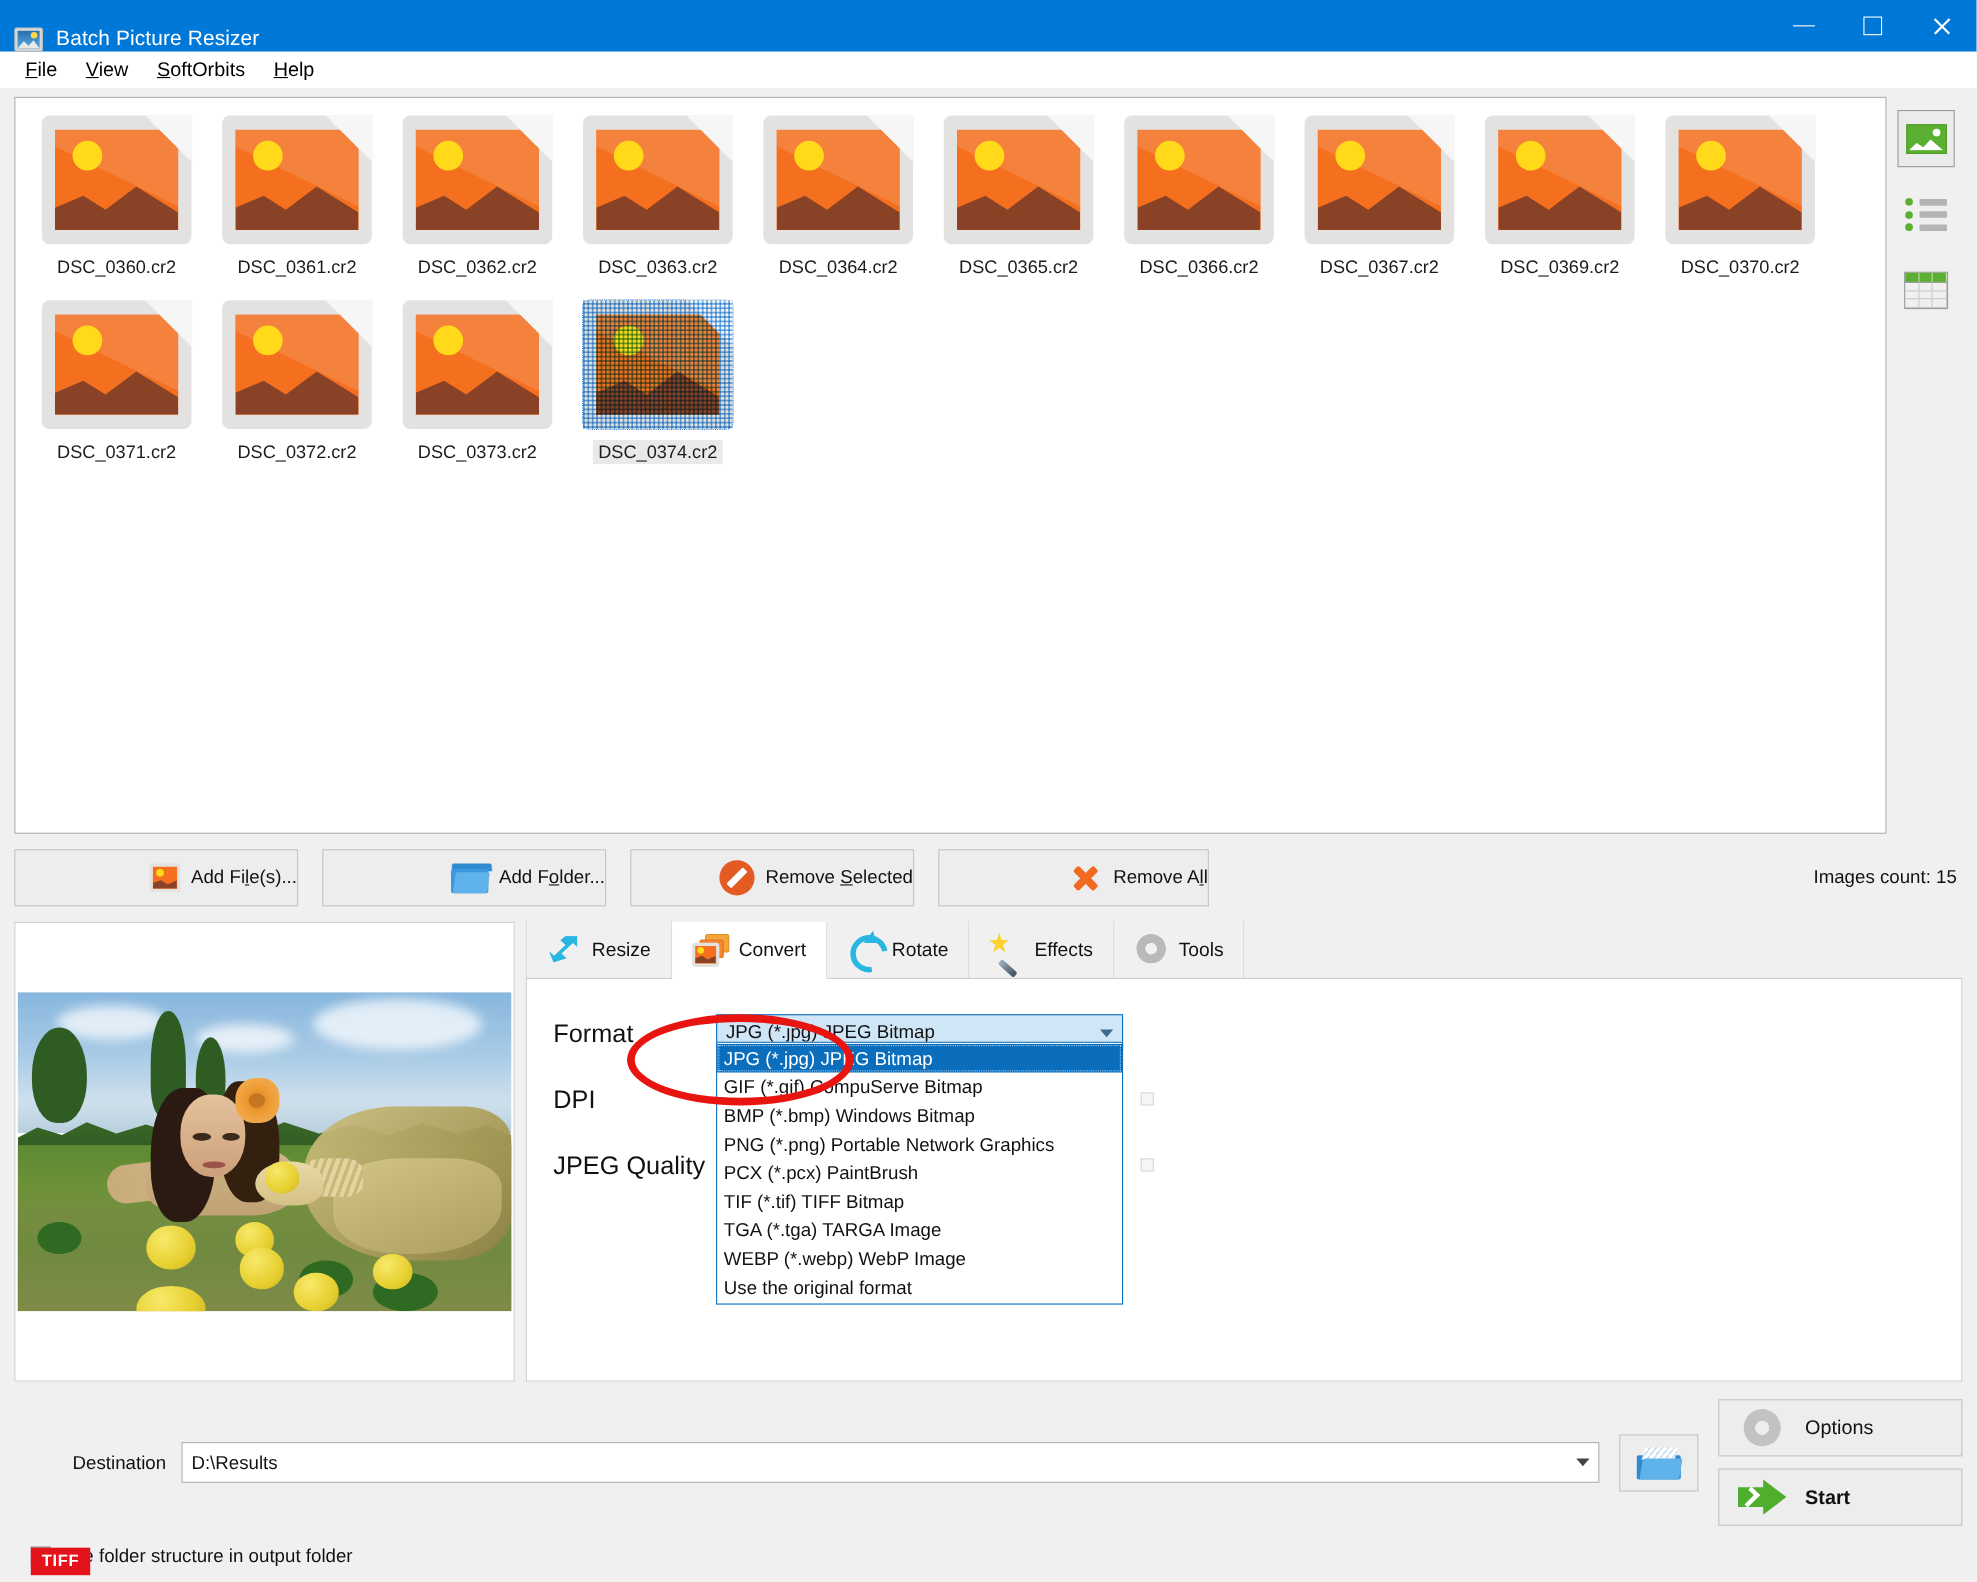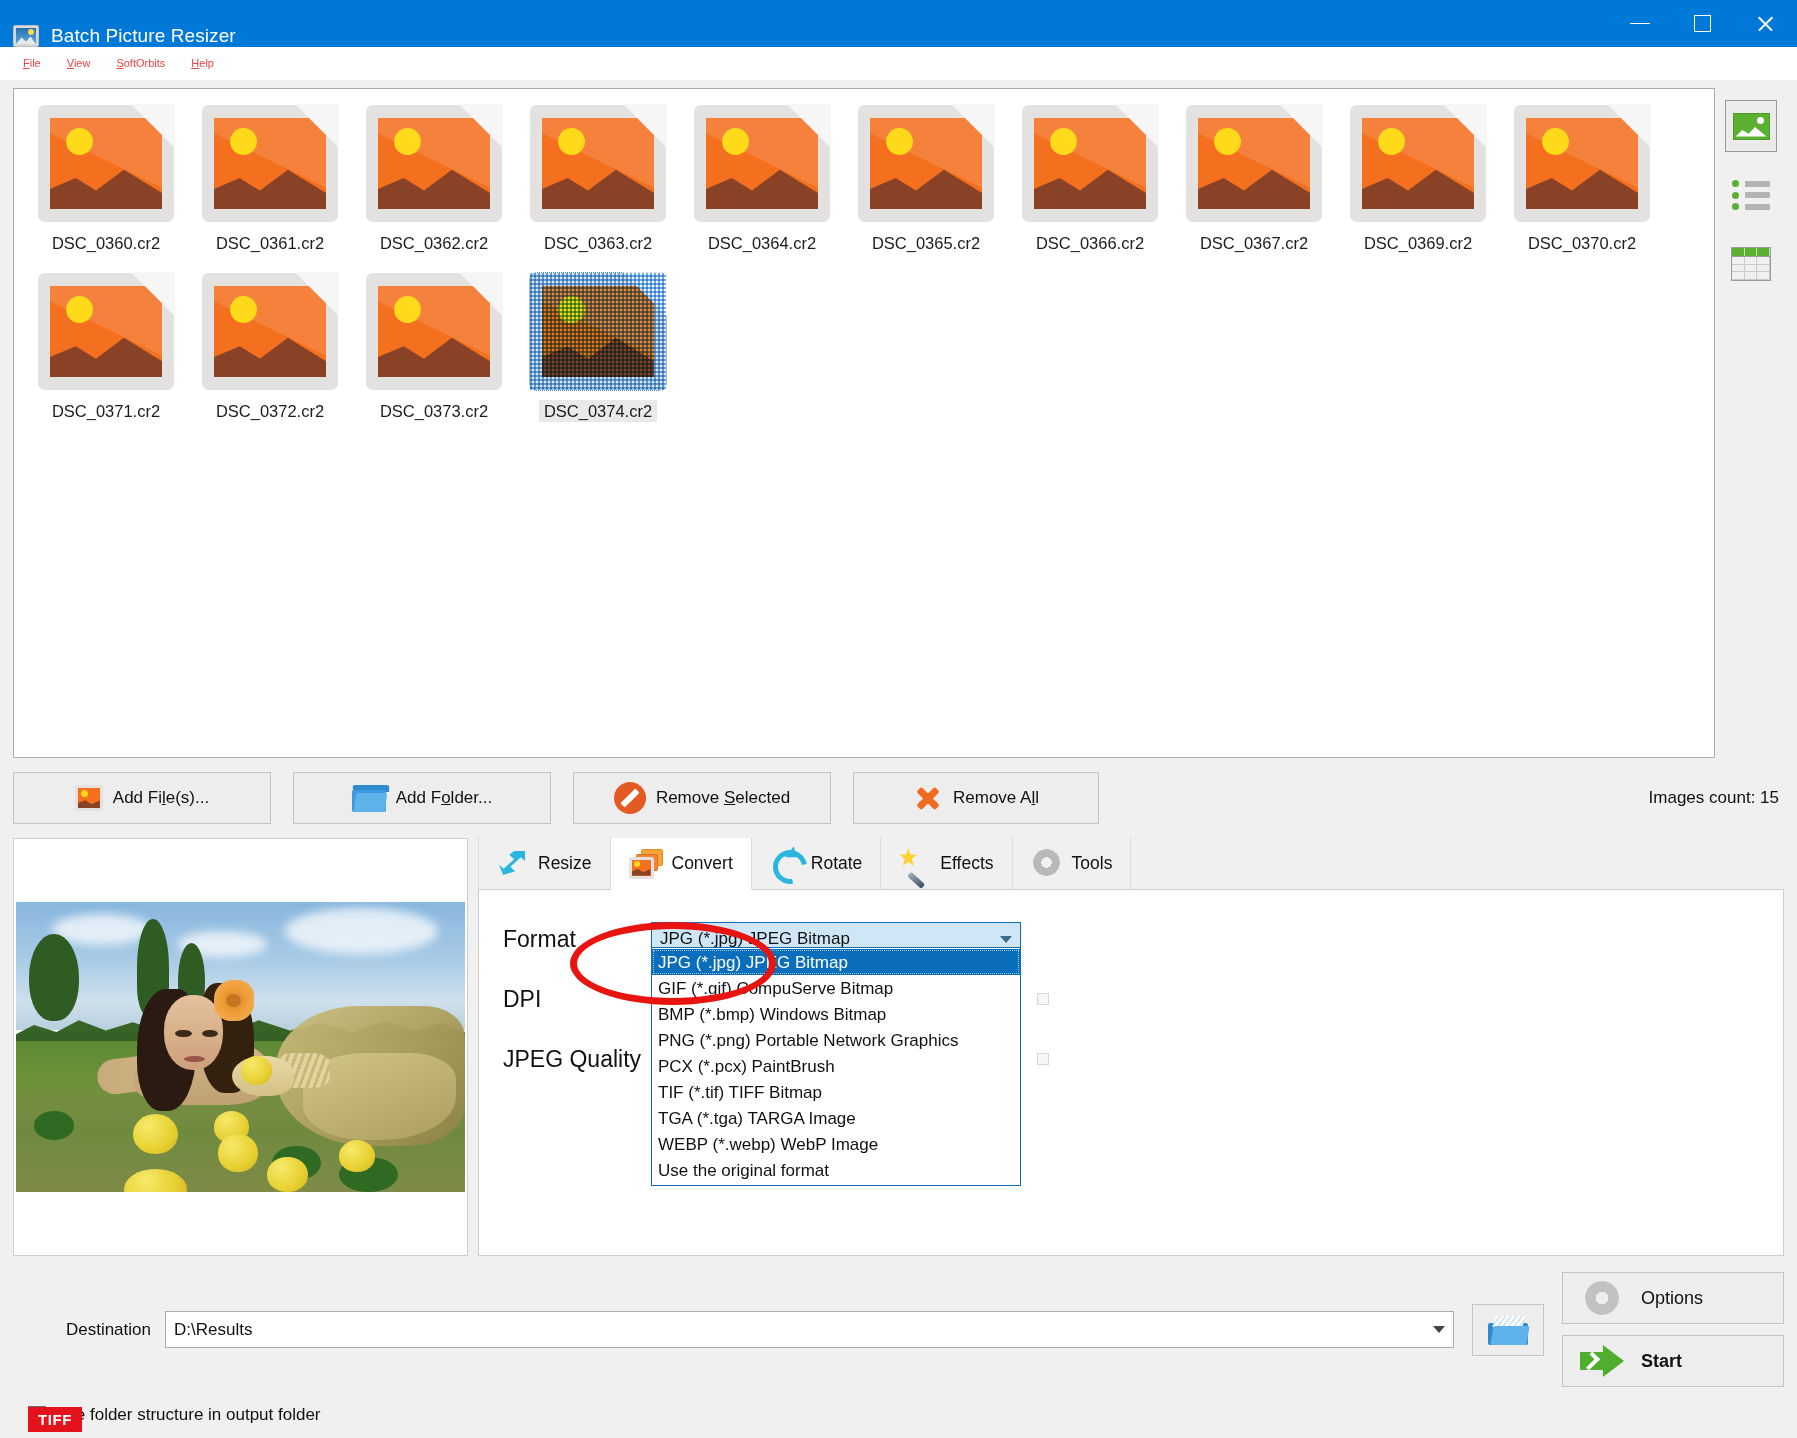--- a/index.html
+++ b/index.html
@@ -22,21 +22,21 @@
   .win-btn{width:63px;height:47px;display:flex;align-items:center;justify-content:center;color:#fff;}
   .win-min{width:20px;height:1px;background:#fff;}
   .win-max{width:17px;height:17px;border:1.6px solid #fff;}
   .win-close{position:relative;width:19px;height:19px;}
   .win-close:before,.win-close:after{content:"";position:absolute;left:0;top:9px;width:19px;height:1.6px;background:#fff;}
   .win-close:before{transform:rotate(45deg);}
   .win-close:after{transform:rotate(-45deg);}
 
   
   .menubar{height:33px;background:#fff;display:flex;align-items:center;padding-left:10px;flex:0 0 auto;border-bottom:1px solid #fff;}
-  .menu-item{font-size:11px;color:#ef4444;padding:4px 13px;cursor:default;}
+  .menu-item{font-size:18px;color:#000000;padding:4px 13px;cursor:default;}
   .menu-item u{text-decoration:underline;}
 
   
   .bodywrap{flex:1;display:flex;flex-direction:column;background:#f0f0f0;padding:0;position:relative;}
 
   .files-row{display:flex;padding:8px 10px 0 13px;}
   .files-panel{flex:1;background:#fff;border:1px solid #abadb3;height:670px;position:relative;overflow:hidden;}
   .viewbar{width:72px;display:flex;flex-direction:column;align-items:center;padding-top:12px;gap:17px;}
   .vb-btn{width:52px;height:52px;display:flex;align-items:center;justify-content:center;}
   .vb-btn.sel{border:1px solid #9a9a9a;background:#ebebeb;}
@@ -72,21 +72,21 @@
       linear-gradient(90deg,rgba(84,163,230,.95) 50%,transparent 50%),
       linear-gradient(0deg,rgba(84,163,230,.95) 50%,transparent 50%);
     background-size:4px 4px,4px 4px;
     background-blend-mode:multiply;
     mix-blend-mode:multiply;opacity:.88;
   }
   .thumb.selected .thumb-img .ph{outline:1px dotted #3c8ad0;}
 
   
   .actions{display:flex;align-items:center;padding:14px 13px 0 13px;}
-  .btn{height:52px;background:#ededed;border:1px solid #c4c4c4;display:flex;align-items:center;justify-content:center;gap:0;font-size:17px;color:#111;cursor:default;}
+  .btn{height:52px;background:#ededed;border:1px solid #c4c4c4;display:flex;align-items:center;justify-content:flex-end;gap:0;font-size:17px;color:#111;cursor:default;}
   .btn .bico{display:flex;align-items:center;justify-content:center;margin-right:10px;}
   .btn .lbl{min-width:0;}
   .btn u{text-decoration:underline;}
   #btn-addfiles{width:258px;}
   #btn-addfolder{width:258px;margin-left:22px;}
   #btn-removesel{width:258px;margin-left:22px;}
   #btn-removeall{width:246px;margin-left:22px;}
   .images-count{margin-left:auto;font-size:17px;color:#111;padding-right:5px;}
 
   .ic-addfile{width:28px;height:26px;position:relative;background:#e4e2e0;border-radius:3px;}

